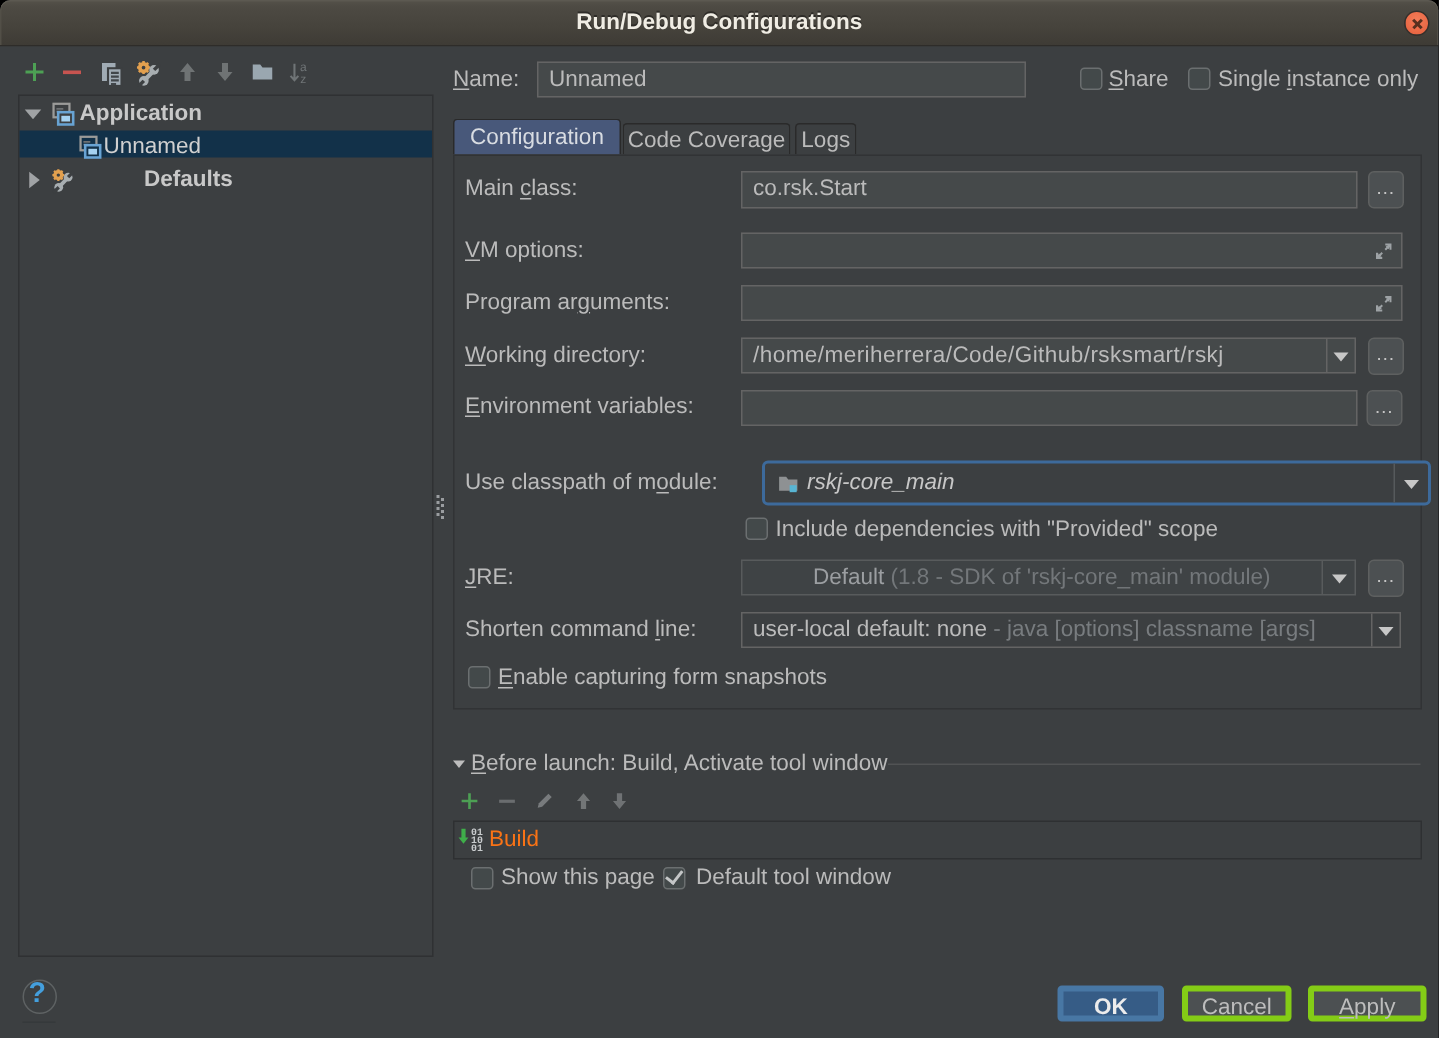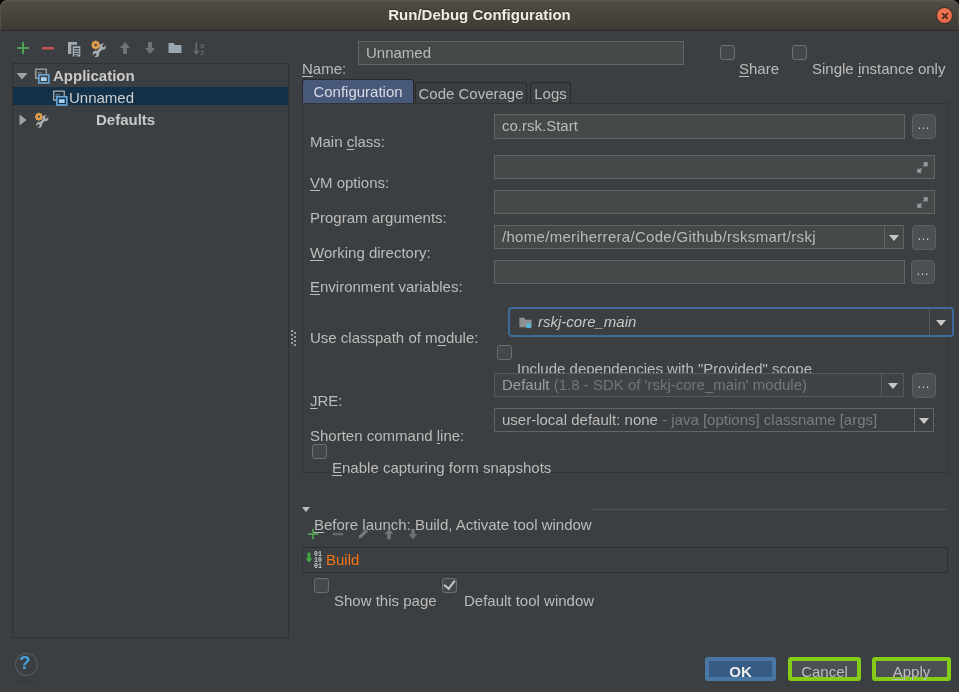--- a/index.html
+++ b/index.html
@@ -29,21 +29,21 @@
 .trow.sel { background:#123149; }
 .trow b { color:#c8c8c8; font-weight:bold; }
 .tarrow { position:absolute; top:4px; width:14px; height:14px; }
 .ticon { position:absolute; top:3px; width:16px; height:16px; }
 .tlabel { position:absolute; top:0; color:#c0c0c0; }
 
 
 .icon { position:absolute; width:16px; height:16px; }
 
 
-.label { position:absolute; color:#bbbbbb; white-space:nowrap; line-height:18px;margin-top:16px; }
+.label { position:absolute; color:#bbbbbb; white-space:nowrap; line-height:18px; }
 u { text-decoration:underline; text-underline-offset:1.5px; }
 .tfield { position:absolute; background:#45494a; border:1px solid #646464; }
 .tfield .txt { position:absolute; left:7px; top:0; line-height:22px; color:#bbbbbb; white-space:nowrap; }
 .combo-arrow { position:absolute; top:0; bottom:0; border-left:1px solid #646464; }
 .combo-arrow:after { content:""; position:absolute; left:50%; top:50%; margin:-2.5px 0 0 -5px;
   border-left:5px solid transparent; border-right:5px solid transparent; border-top:6px solid #c7c7c7; }
 .dotbtn { position:absolute; width:24px; height:25px; background:#4c5052; border:1px solid #5e6060;
   border-radius:4px; color:#c5c5c5; text-align:center; line-height:19px; font-size:13px; letter-spacing:1px;}
 .cb { position:absolute; width:15px; height:15px; background:#43494a; border:1px solid #6b6f70; border-radius:3px; }
 .cb.checked:after { content:""; position:absolute; left:2.5px; top:-1px; width:5px; height:9px;
@@ -62,21 +62,21 @@
 .btn { position:absolute; height:24px; background:#4c5052; border:4px solid #84cc16;
   border-radius:3px; color:#bdbdbd; text-align:center; line-height:22px; }
 #okbtn { background:#365c86; border-color:#4877a4; color:#ececec; font-weight:bold; }
 
 .hline { position:absolute; height:1px; background:#515354; }
 </style>
 </head>
 <body>
 <div id="win">
   <div id="titlebar"></div>
-  <div id="title">Run/Debug Configuration</div>
+  <div id="title">Run/Debug Configurations</div>
   <div id="closebtn"></div>
 
   <svg class="icon" style="left:15px;top:40px;" viewBox="0 0 16 16">
     <path d="M7 2h2v5h5v2H9v5H7V9H2V7h5z" fill="#4da054"></path>
   </svg>
   <svg class="icon" style="left:40px;top:40px;" viewBox="0 0 16 16">
     <rect x="2" y="7" width="12" height="2.4" fill="#c75450"></rect>
   </svg>
   <svg class="icon" style="left:66px;top:41px;height:17px;" viewBox="0 0 16 17">
     <rect x="2" y="1" width="9" height="12" fill="#a0abb4"></rect>
@@ -210,21 +210,21 @@
     </svg>
     <span style="position:absolute;left:28px;top:0;line-height:26px;color:#c7c7c7;">rskj-core_main</span>
     <div class="combo-arrow" style="right:0;width:23px;border-left-color:#565a5c;"></div>
   </div>
 
   <div class="cb" style="left:497px;top:345px;"></div>
   <span class="label" style="left:517px;top:344px;">Include dependencies with "Provided" scope</span>
 
   <span class="label" style="left:310px;top:376px;"><u>J</u>RE:</span>
   <div class="tfield" style="left:494px;top:373px;width:410px;height:24px;background:#3f4345;border-color:#585b5c;">
-    <span class="txt" style="color:#9b9ea1;">Default <span style="color:#73777a;">(1.8 - SDK of 'rskj-core_main' module)</span></span>
+    <span class="txt" style="color:#9b9ea1;margin-left:40px;">Default <span style="color:#73777a;">(1.8 - SDK of 'rskj-core_main' module)</span></span>
     <div class="combo-arrow" style="right:0;width:22px;border-left-color:#585b5c;"></div>
   </div>
   <div class="dotbtn" style="left:912px;top:373px;">…</div>
 
   <span class="label" style="left:310px;top:411px;">Shorten command <u>l</u>ine:</span>
   <div class="tfield" style="left:494px;top:408px;width:440px;height:24px;background:#3c3f41;">
     <span class="txt">user-local default: none <span style="color:#787c7f;">- java [options] classname [args]</span></span>
     <div class="combo-arrow" style="right:0;width:19px;"></div>
   </div>
 

